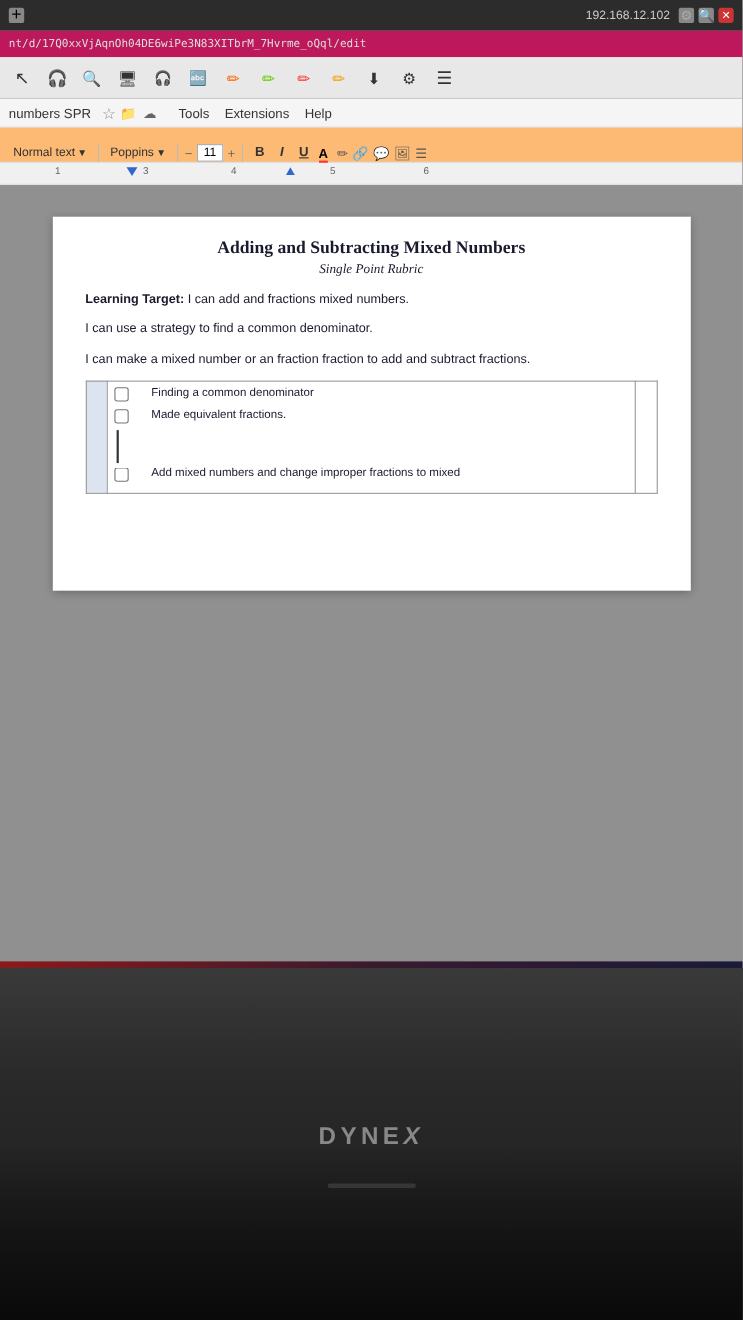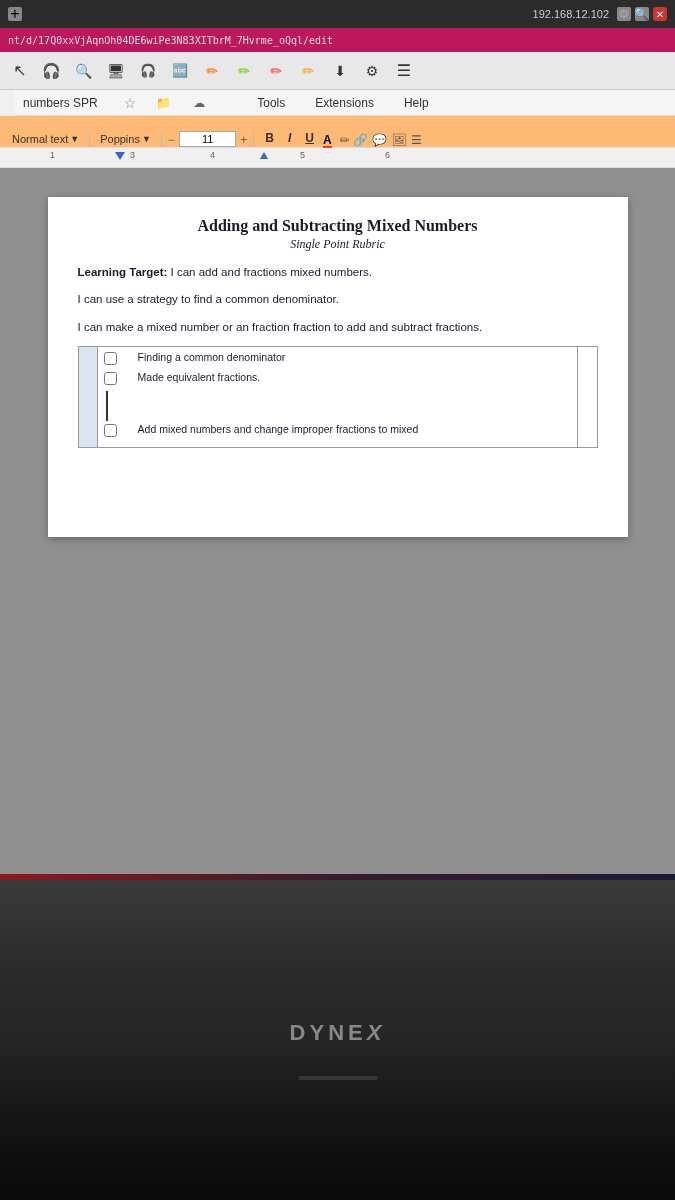--- a/index.html
+++ b/index.html
@@ -99,23 +99,22 @@
     .toolbar-icon.highlight3 { color: #ff3333; }
     .toolbar-icon.highlight4 { color: #ff9900; }
 
     
     .menu-bar {
       background: #f5f5f5;
       height: 26px;
       display: flex;
       align-items: center;
       padding: 0 8px;
-      gap: 18px;
+      gap: 2px;
       border-bottom: 1px solid #ddd;
-      margin-left: 15px;
     }
     .menu-title {
       font-size: 12px;
       color: #333;
       font-weight: 500;
       margin-right: 8px;
     }
     .star-icon { color: #888; font-size: 14px; }
     .menu-item {
       font-size: 12px;
@@ -152,21 +151,21 @@
       padding: 2px 4px;
       border: none;
       background: transparent;
       cursor: pointer;
       display: flex;
       align-items: center;
       gap: 2px;
     }
     .format-size-box {
       border: 1px solid #aaa;
-      padding: 1px 22px;
+      padding: 1px 5px;
       font-size: 11px;
       min-width: 24px;
       text-align: center;
       background: #fff;
     }
     .format-btn {
       font-size: 12px;
       padding: 2px 5px;
       cursor: pointer;
       color: #333;

